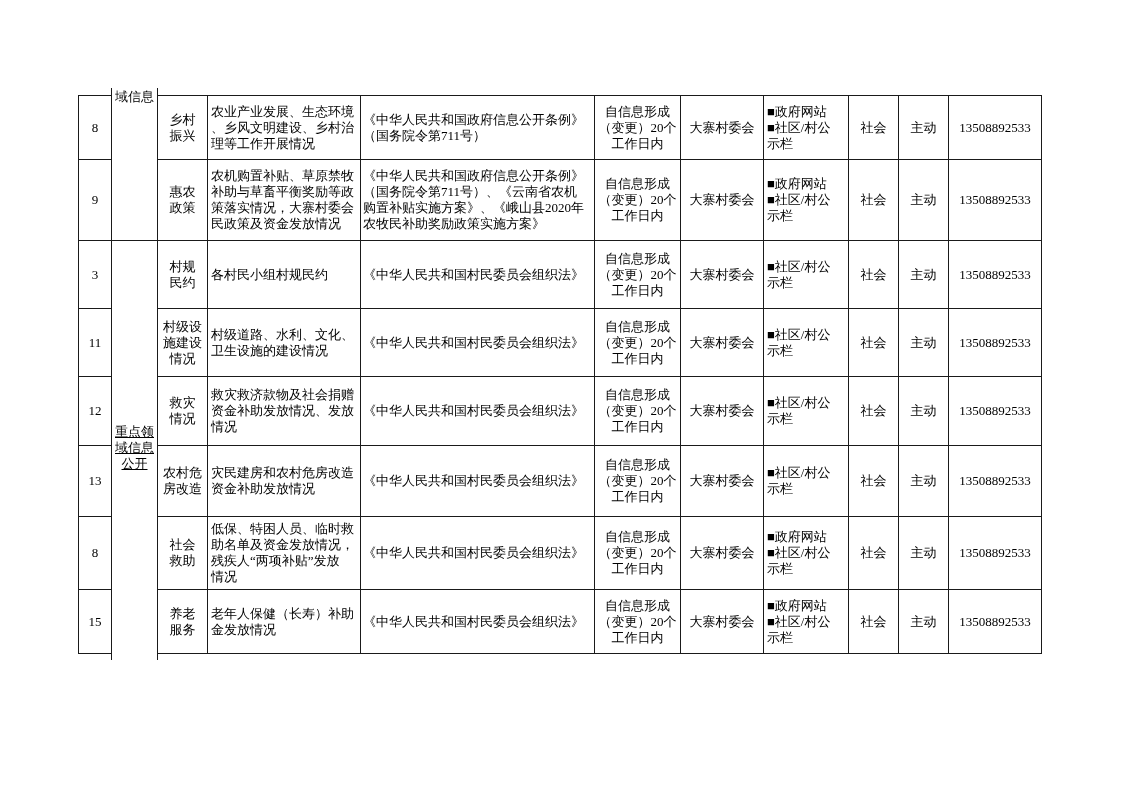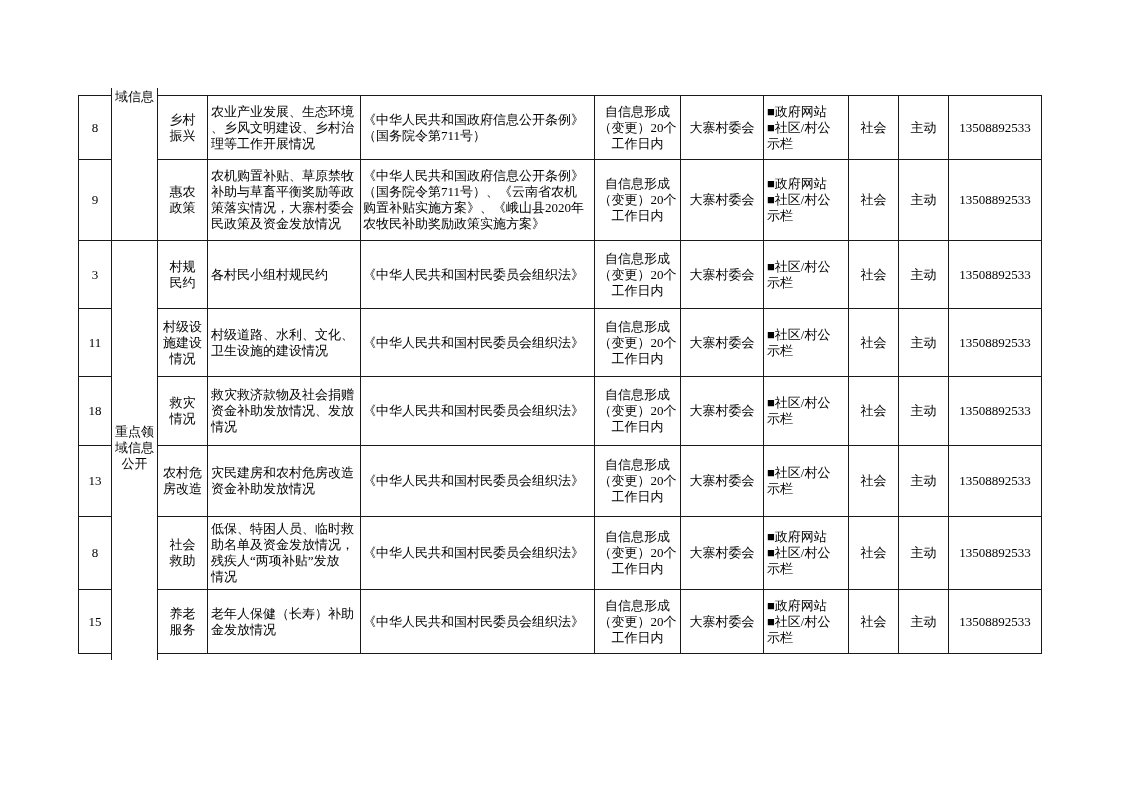--- a/index.html
+++ b/index.html
@@ -58,21 +58,21 @@
   
   td.c-cat-cont { position: relative; vertical-align: top; padding: 0; }
   td.c-cat-cont::before, td.c-cat-cont::after {
     content: ""; position: absolute; top: -7px; width: 1px; height: 7px; background: var(--bc);
   }
   td.c-cat-cont::before { left: -1px; }
   td.c-cat-cont::after  { right: -1px; }
   .cat-cont-text { position: absolute; top: -6px; left: 3px; white-space: nowrap; }
 
   
-  td.c-cat-group { position: relative; border-bottom: none; }
+  td.c-cat-group { position: relative; border-bottom: none; text-decoration: underline; }
   td.c-cat-group::before, td.c-cat-group::after {
     content: ""; position: absolute; bottom: -6px; width: 1px; height: 6px; background: var(--bc);
   }
   td.c-cat-group::before { left: -1px; }
   td.c-cat-group::after  { right: -1px; }
 
   #tbody tr:nth-child(1) { height: 65px; }
   #tbody tr:nth-child(2) { height: 72px; }
   #tbody tr:nth-child(3) { height: 68px; }
   #tbody tr:nth-child(4) { height: 68px; }
@@ -175,21 +175,21 @@
 （变更）20个
 工作日内</td>
     <td class="c-org">大寨村委会</td>
     <td class="c-chan">■社区/村公
 示栏</td>
     <td class="c-attr">社会</td>
     <td class="c-method">主动</td>
     <td class="c-phone">13508892533</td>
   </tr>
         <tr>
-    <td class="c-num">18</td>
+    <td class="c-num">12</td>
     <td class="c-sub">救灾
 情况</td>
     <td class="c-desc">救灾救济款物及社会捐赠
 资金补助发放情况、发放
 情况</td>
     <td class="c-legal">《中华人民共和国村民委员会组织法》</td>
     <td class="c-timing">自信息形成
 （变更）20个
 工作日内</td>
     <td class="c-org">大寨村委会</td>

